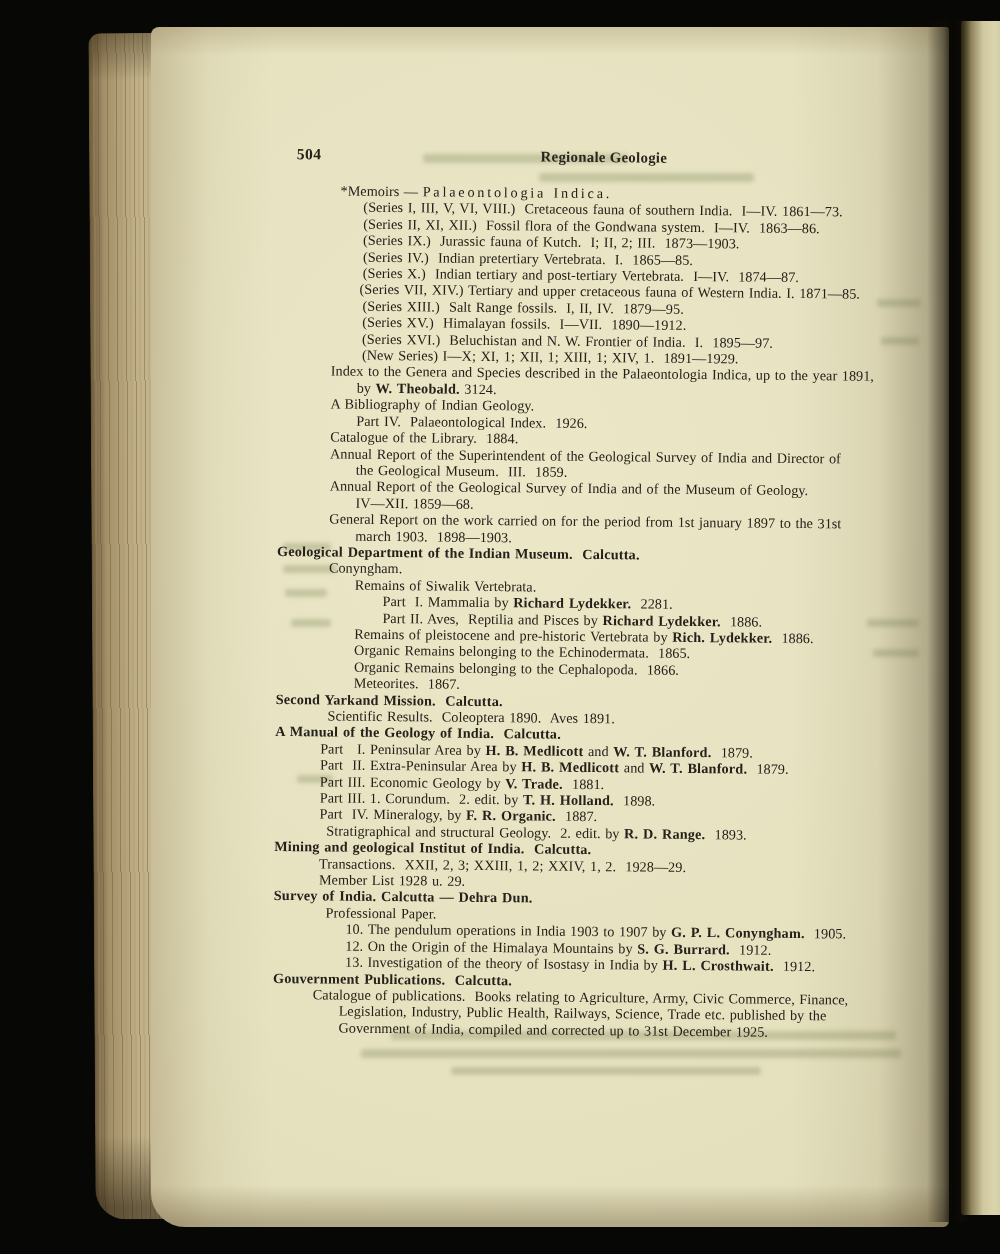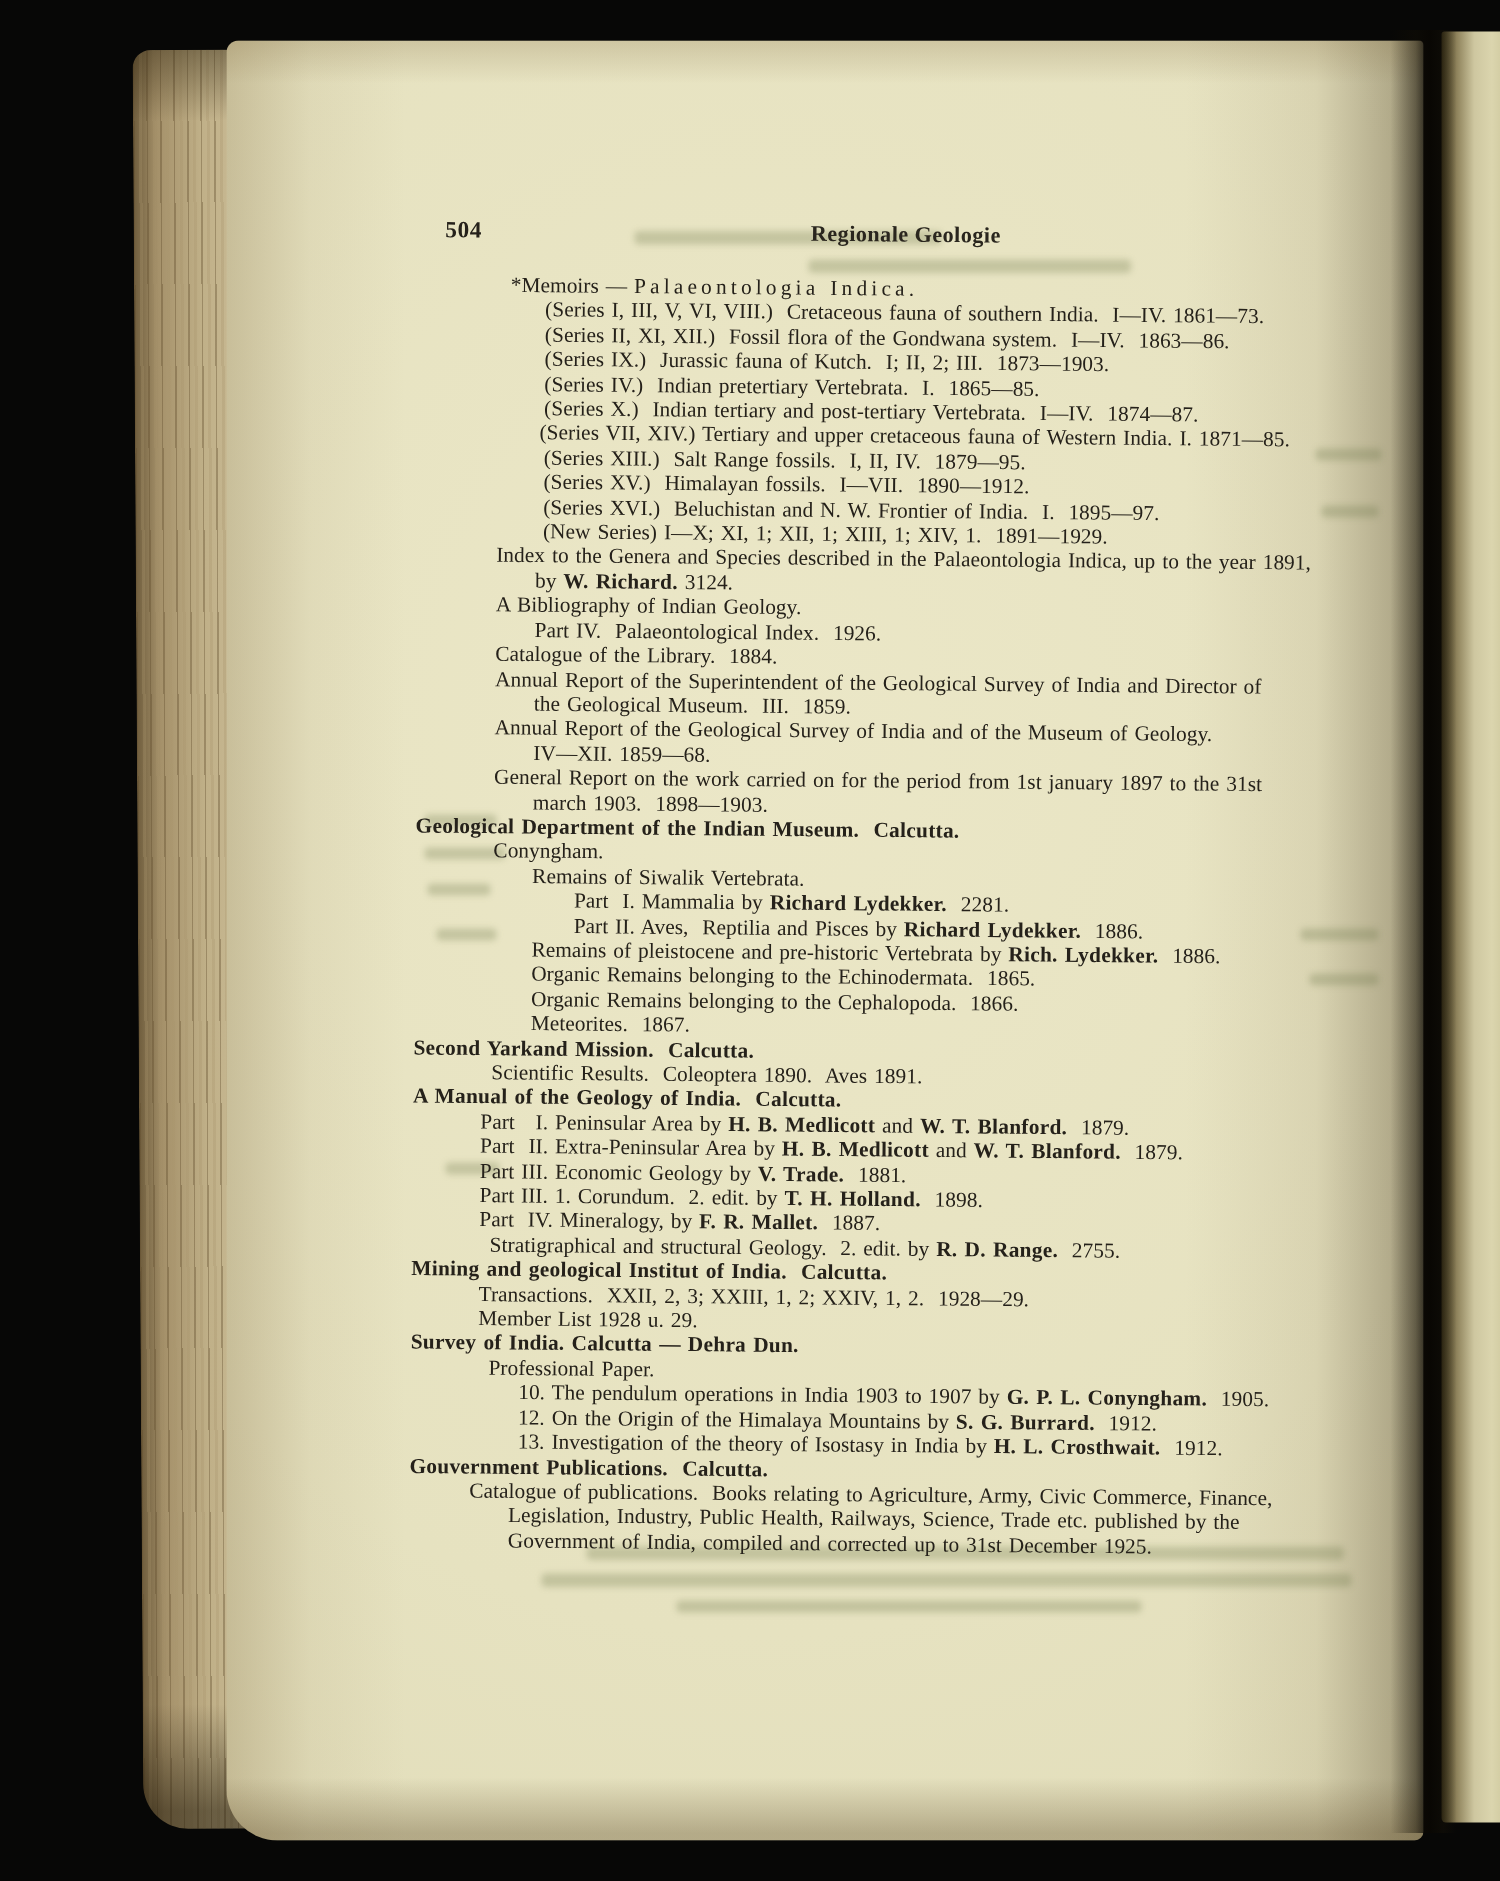--- a/index.html
+++ b/index.html
@@ -81,21 +81,21 @@
           <div class="line" style="padding-left: 83px;"><span class="">(Series II, XI, XII.)  Fossil flora of the Gondwana system.  I—IV.  1863—86.</span></div>
           <div class="line" style="padding-left: 83px;"><span class="">(Series IX.)  Jurassic fauna of Kutch.  I; II, 2; III.  1873—1903.</span></div>
           <div class="line" style="padding-left: 83px;"><span class="">(Series IV.)  Indian pretertiary Vertebrata.  I.  1865—85.</span></div>
           <div class="line" style="padding-left: 83px;"><span class="">(Series X.)  Indian tertiary and post-tertiary Vertebrata.  I—IV.  1874—87.</span></div>
           <div class="line" style="padding-left: 80px;"><span class="">(Series VII, XIV.) Tertiary and upper cretaceous fauna of Western India. I. 1871—85.</span></div>
           <div class="line" style="padding-left: 83px;"><span class="">(Series XIII.)  Salt Range fossils.  I, II, IV.  1879—95.</span></div>
           <div class="line" style="padding-left: 83px;"><span class="">(Series XV.)  Himalayan fossils.  I—VII.  1890—1912.</span></div>
           <div class="line" style="padding-left: 83px;"><span class="">(Series XVI.)  Beluchistan and N. W. Frontier of India.  I.  1895—97.</span></div>
           <div class="line" style="padding-left: 83px;"><span class="">(New Series) I—X; XI, 1; XII, 1; XIII, 1; XIV, 1.  1891—1929.</span></div>
           <div class="line" style="padding-left: 52px;"><span class="">Index to the Genera and Species described in the Palaeontologia Indica, up to the year 1891,</span></div>
-          <div class="line" style="padding-left: 78px;"><span class="">by </span><span class="b">W. Richard.</span><span class=""> 3124.</span></div>
+          <div class="line" style="padding-left: 78px;"><span class="">by </span><span class="b">W. Theobald.</span><span class=""> 3124.</span></div>
           <div class="line" style="padding-left: 52px;"><span class="">A Bibliography of Indian Geology.</span></div>
           <div class="line" style="padding-left: 78px;"><span class="">Part IV.  Palaeontological Index.  1926.</span></div>
           <div class="line" style="padding-left: 52px;"><span class="">Catalogue of the Library.  1884.</span></div>
           <div class="line" style="padding-left: 52px;"><span class="">Annual Report of the Superintendent of the Geological Survey of India and Director of</span></div>
           <div class="line" style="padding-left: 78px;"><span class="">the Geological Museum.  III.  1859.</span></div>
           <div class="line" style="padding-left: 52px;"><span class="">Annual Report of the Geological Survey of India and of the Museum of Geology.</span></div>
           <div class="line" style="padding-left: 78px;"><span class="">IV—XII. 1859—68.</span></div>
           <div class="line" style="padding-left: 52px;"><span class="">General Report on the work carried on for the period from 1st january 1897 to the 31st</span></div>
           <div class="line" style="padding-left: 78px;"><span class="">march 1903.  1898—1903.</span></div>
           <div class="line" style="padding-left: 0px;"><span class="b">Geological Department of the Indian Museum.  Calcutta.</span></div>
@@ -107,22 +107,22 @@
           <div class="line" style="padding-left: 78px;"><span class="">Organic Remains belonging to the Echinodermata.  1865.</span></div>
           <div class="line" style="padding-left: 78px;"><span class="">Organic Remains belonging to the Cephalopoda.  1866.</span></div>
           <div class="line" style="padding-left: 78px;"><span class="">Meteorites.  1867.</span></div>
           <div class="line" style="padding-left: 0px;"><span class="b">Second Yarkand Mission.  Calcutta.</span></div>
           <div class="line" style="padding-left: 52px;"><span class="">Scientific Results.  Coleoptera 1890.  Aves 1891.</span></div>
           <div class="line" style="padding-left: 0px;"><span class="b">A Manual of the Geology of India.  Calcutta.</span></div>
           <div class="line" style="padding-left: 45px;"><span class="">Part   I. Peninsular Area by </span><span class="b">H. B. Medlicott</span><span class=""> and </span><span class="b">W. T. Blanford.</span><span class="">  1879.</span></div>
           <div class="line" style="padding-left: 45px;"><span class="">Part  II. Extra-Peninsular Area by </span><span class="b">H. B. Medlicott</span><span class=""> and </span><span class="b">W. T. Blanford.</span><span class="">  1879.</span></div>
           <div class="line" style="padding-left: 45px;"><span class="">Part III. Economic Geology by </span><span class="b">V. Trade.</span><span class="">  1881.</span></div>
           <div class="line" style="padding-left: 45px;"><span class="">Part III. 1. Corundum.  2. edit. by </span><span class="b">T. H. Holland.</span><span class="">  1898.</span></div>
-          <div class="line" style="padding-left: 45px;"><span class="">Part  IV. Mineralogy, by </span><span class="b">F. R. Mallet.</span><span class="">  1887.</span></div>
-          <div class="line" style="padding-left: 52px;"><span class="">Stratigraphical and structural Geology.  2. edit. by </span><span class="b">R. D. Range.</span><span class="">  2755.</span></div>
+          <div class="line" style="padding-left: 45px;"><span class="">Part  IV. Mineralogy, by </span><span class="b">F. R. Organic.</span><span class="">  1887.</span></div>
+          <div class="line" style="padding-left: 52px;"><span class="">Stratigraphical and structural Geology.  2. edit. by </span><span class="b">R. D. Range.</span><span class="">  1893.</span></div>
           <div class="line" style="padding-left: 0px;"><span class="b">Mining and geological Institut of India.  Calcutta.</span></div>
           <div class="line" style="padding-left: 45px;"><span class="">Transactions.  XXII, 2, 3; XXIII, 1, 2; XXIV, 1, 2.  1928—29.</span></div>
           <div class="line" style="padding-left: 45px;"><span class="">Member List 1928 u. 29.</span></div>
           <div class="line" style="padding-left: 0px;"><span class="b">Survey of India. Calcutta — Dehra Dun.</span></div>
           <div class="line" style="padding-left: 52px;"><span class="">Professional Paper.</span></div>
           <div class="line" style="padding-left: 72px;"><span class="">10. The pendulum operations in India 1903 to 1907 by </span><span class="b">G. P. L. Conyngham.</span><span class="">  1905.</span></div>
           <div class="line" style="padding-left: 72px;"><span class="">12. On the Origin of the Himalaya Mountains by </span><span class="b">S. G. Burrard.</span><span class="">  1912.</span></div>
           <div class="line" style="padding-left: 72px;"><span class="">13. Investigation of the theory of Isostasy in India by </span><span class="b">H. L. Crosthwait.</span><span class="">  1912.</span></div>
           <div class="line" style="padding-left: 0px;"><span class="b">Gouvernment Publications.  Calcutta.</span></div>
           <div class="line" style="padding-left: 40px;"><span class="">Catalogue of publications.  Books relating to Agriculture, Army, Civic Commerce, Finance,</span></div>

